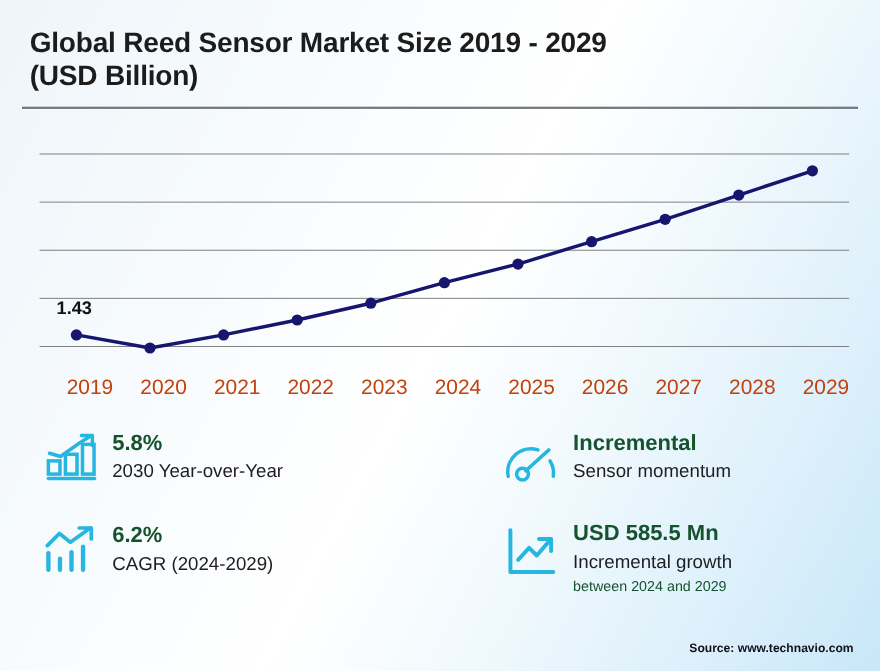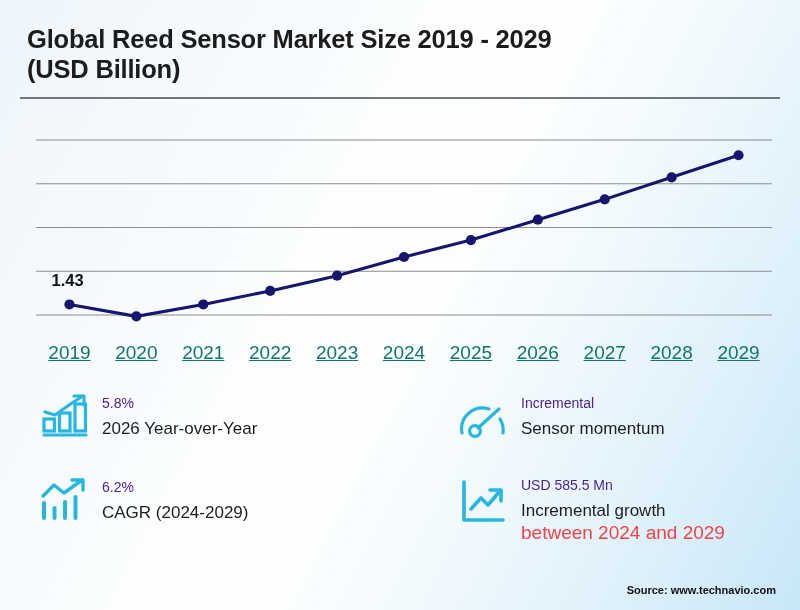--- a/index.html
+++ b/index.html
@@ -72,25 +72,24 @@
   }
   .xaxis-inner {
     position: absolute;
     left: 36px;
     top: 0;
     width: 736px;
     display: flex;
   }
   .x-tick {
     flex: 1 1 0;
-    text-align: center;
+    text-align: right;
     font-size: 19px;
-    color: #0f766e;
+    color: #c2410c;
     line-height: 24px;
-    text-decoration: underline;
   }
   .point-label {
     position: absolute;
     font-size: 16.5px;
     font-weight: bold;
     color: #111118;
     white-space: nowrap;
   }
 
   
@@ -120,36 +119,36 @@
     justify-content: center;
   }
   .kpi-4 .kpi-icon { margin-top: 4px; }
   .kpi-2 .kpi-icon { margin-top: 2px; }
 
   .kpi-text {
     margin-left: 10px;
     padding-top: 2px;
   }
   .kpi-value {
-    font-size: 14px;
-    font-weight: normal;
-    color: #4c1d95;
+    font-size: 20px;
+    font-weight: bold;
+    color: #14532d;
     line-height: 26px;
     white-space: nowrap;
   }
   .kpi-caption {
     font-size: 17px;
     color: #1d1d22;
     line-height: 22px;
     margin-top: 2px;
     white-space: nowrap;
   }
   .kpi-caption-2 {
-    font-size: 19px;
-    color: #ef4444;
+    font-size: 13px;
+    color: #14532d;
     line-height: 22px;
     white-space: nowrap;
   }
 
   
   .source {
     position: absolute;
     right: 24px;
     bottom: 14px;
     font-size: 11px;
@@ -219,21 +218,21 @@
           <path d="M5 42 H47" stroke="#27b6e0" stroke-width="3.2" stroke-linecap="round"></path>
           <rect x="5" y="26" width="10.5" height="12" stroke="#27b6e0" stroke-width="3.2" fill="none"></rect>
           <rect x="20.5" y="20" width="10.5" height="18" stroke="#27b6e0" stroke-width="3.2" fill="none"></rect>
           <rect x="36" y="11" width="10.5" height="27" stroke="#27b6e0" stroke-width="3.2" fill="none"></rect>
           <path d="M6 19 L16 22 L33 10 L44 3" stroke="#27b6e0" stroke-width="3.2" stroke-linecap="round" stroke-linejoin="round" fill="none"></path>
           <path d="M35 3 H45 V12" stroke="#27b6e0" stroke-width="3.2" stroke-linecap="round" stroke-linejoin="round" fill="none"></path>
         </svg>
       </div>
       <div class="kpi-text">
         <div class="kpi-value">5.8%</div>
-        <div class="kpi-caption">2026 Year-over-Year</div>
+        <div class="kpi-caption">2030 Year-over-Year</div>
       </div>
     </div>
 
     <div class="kpi kpi-2">
       <div class="kpi-icon">
         <svg width="50" height="42" viewBox="0 0 50 42" fill="none" aria-hidden="true">
           <path d="M4 36 A21 21 0 0 1 31 12" stroke="#27b6e0" stroke-width="3.2" stroke-linecap="round" fill="none"></path>
           <path d="M42 22 A21 21 0 0 1 45 36" stroke="#27b6e0" stroke-width="3.2" stroke-linecap="round" fill="none"></path>
           <path d="M20 31 L41 12" stroke="#27b6e0" stroke-width="3.2" stroke-linecap="round" fill="none"></path>
           <circle cx="17" cy="34" r="5.4" stroke="#27b6e0" stroke-width="3.2" fill="none"></circle>

